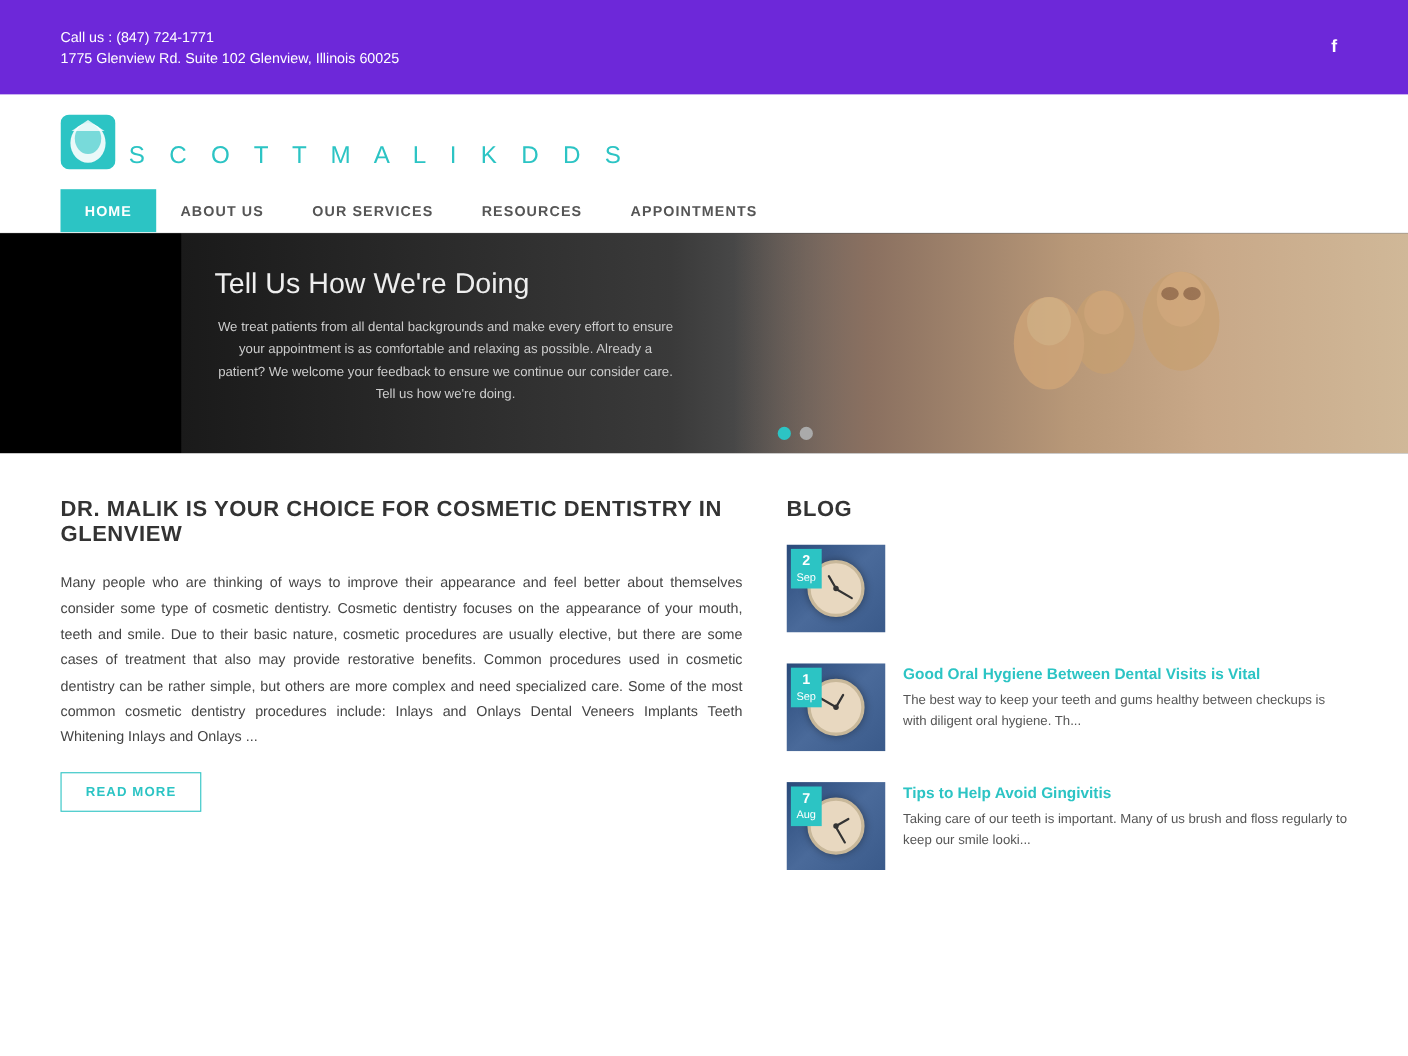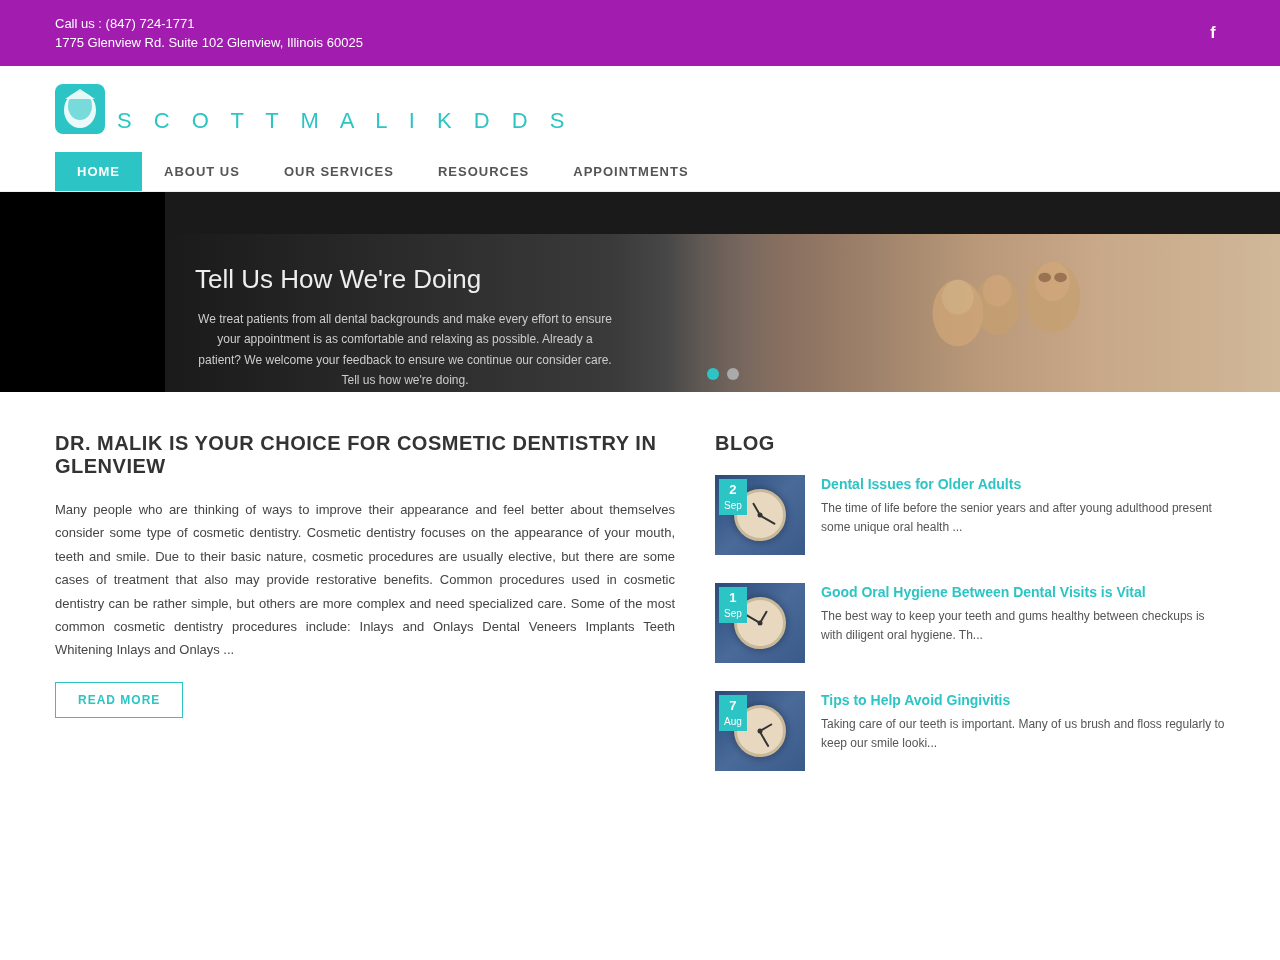--- a/index.html
+++ b/index.html
@@ -1,21 +1,21 @@
 <!DOCTYPE html>
 <html><head>
   <meta charset="utf-8">
   <style>
     * { margin: 0; padding: 0; box-sizing: border-box; }
     body { font-family: Arial, sans-serif; background: #fff; color: #333; }
 
     
     .top-bar {
-      background: #a21caf;
-      padding: 16px 55px;
+      background: #6d28d9;
+      padding: 26px 55px;
       color: #fff;
       font-size: 13px;
     }
     .top-bar .phone { margin-bottom: 4px; }
     .top-bar .address { }
     .top-bar-inner {
       display: flex;
       justify-content: space-between;
       align-items: center;
     }
@@ -88,21 +88,20 @@
       width: 165px;
       background: #000;
       height: 100%;
     }
     .hero-main {
       flex: 1;
       background: linear-gradient(to right, #1a1a1a 0%, #3a3a3a 40%, #888 70%, #aaa 100%);
       position: relative;
       display: flex;
       align-items: center;
-      margin-top: 42px;
     }
     .hero-content {
       position: absolute;
       left: 30px;
       top: 30px;
       color: #fff;
       max-width: 420px;
       z-index: 2;
     }
     .hero-title {
@@ -367,24 +366,20 @@
             <div class="clock-hand clock-hour" style="transform: rotate(-30deg);"></div>
             <div class="clock-hand clock-minute" style="transform: rotate(120deg);"></div>
             <div class="clock-center"></div>
           </div>
         </div>
         <div class="blog-date-badge">
           <span class="day">2</span>
           <span class="month">Sep</span>
         </div>
       </div>
-      <div class="blog-info">
-        <div class="blog-item-title">Dental Issues for Older Adults</div>
-        <div class="blog-excerpt">The time of life before the senior years and after young adulthood present some unique oral health ...</div>
-      </div>
     </div>
 
     <div class="blog-item">
       <div class="blog-thumb">
         <div class="clock-bg">
           <div class="clock-face">
             <div class="clock-hand clock-hour" style="transform: rotate(30deg);"></div>
             <div class="clock-hand clock-minute" style="transform: rotate(-60deg);"></div>
             <div class="clock-center"></div>
           </div>

